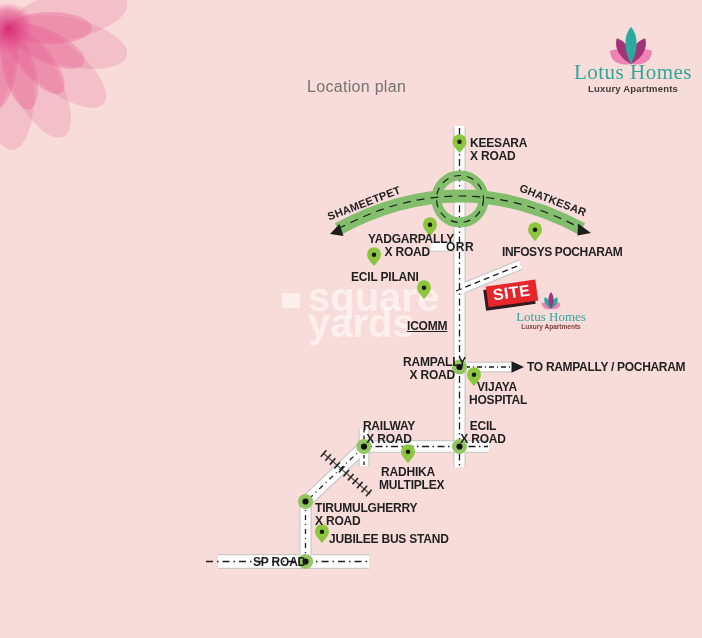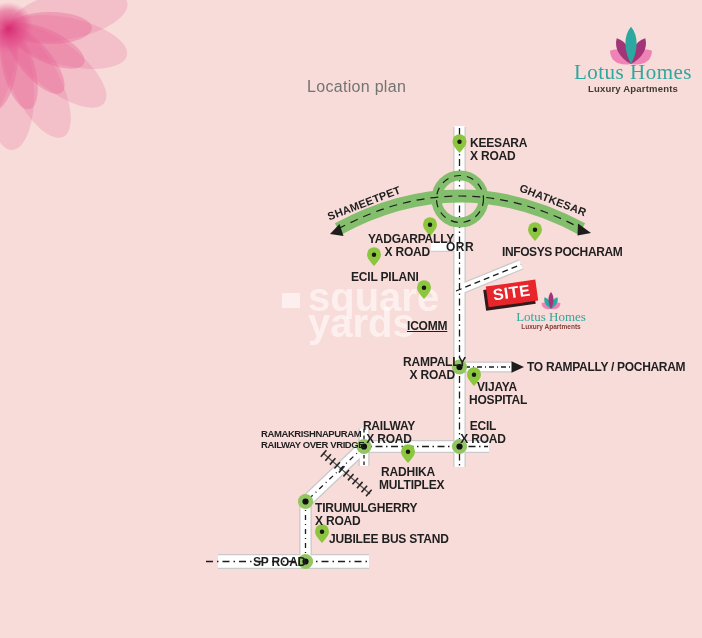--- a/index.html
+++ b/index.html
@@ -190,22 +190,20 @@
   <div class="lbl nw" style="left:407px;top:320px;text-decoration:underline;">ICOMM</div>
   <div class="lbl rt" style="left:403px;top:356px;width:52px;">RAMPALLY
 X ROAD</div>
   <div class="lbl nw" style="left:527px;top:361px;letter-spacing:-0.3px;">TO RAMPALLY / POCHARAM</div>
   <div class="lbl ctr" style="left:469px;top:381px;width:56px;">VIJAYA
 HOSPITAL</div>
   <div class="lbl ctr" style="left:361px;top:420px;width:56px;">RAILWAY
 X ROAD</div>
   <div class="lbl ctr" style="left:459px;top:420px;width:48px;">ECIL
 X ROAD</div>
-  <div class="lbl" style="left:261px;top:429px;font-size:9.5px;letter-spacing:-0.4px;">RAMAKRISHNAPURAM
-RAILWAY OVER VRIDGE</div>
   <div class="lbl ctr" style="left:379px;top:466px;width:58px;">RADHIKA
 MULTIPLEX</div>
   <div class="lbl" style="left:315px;top:502px;">TIRUMULGHERRY
 X ROAD</div>
   <div class="lbl nw" style="left:329px;top:533px;">JUBILEE BUS STAND</div>
   <div class="lbl nw" style="left:253px;top:556px;">SP ROAD</div>
 
   <div class="site-badge">SITE</div>
   <div class="site-logo-name">Lotus Homes</div>
   <div class="site-logo-tagline">Luxury Apartments</div>

